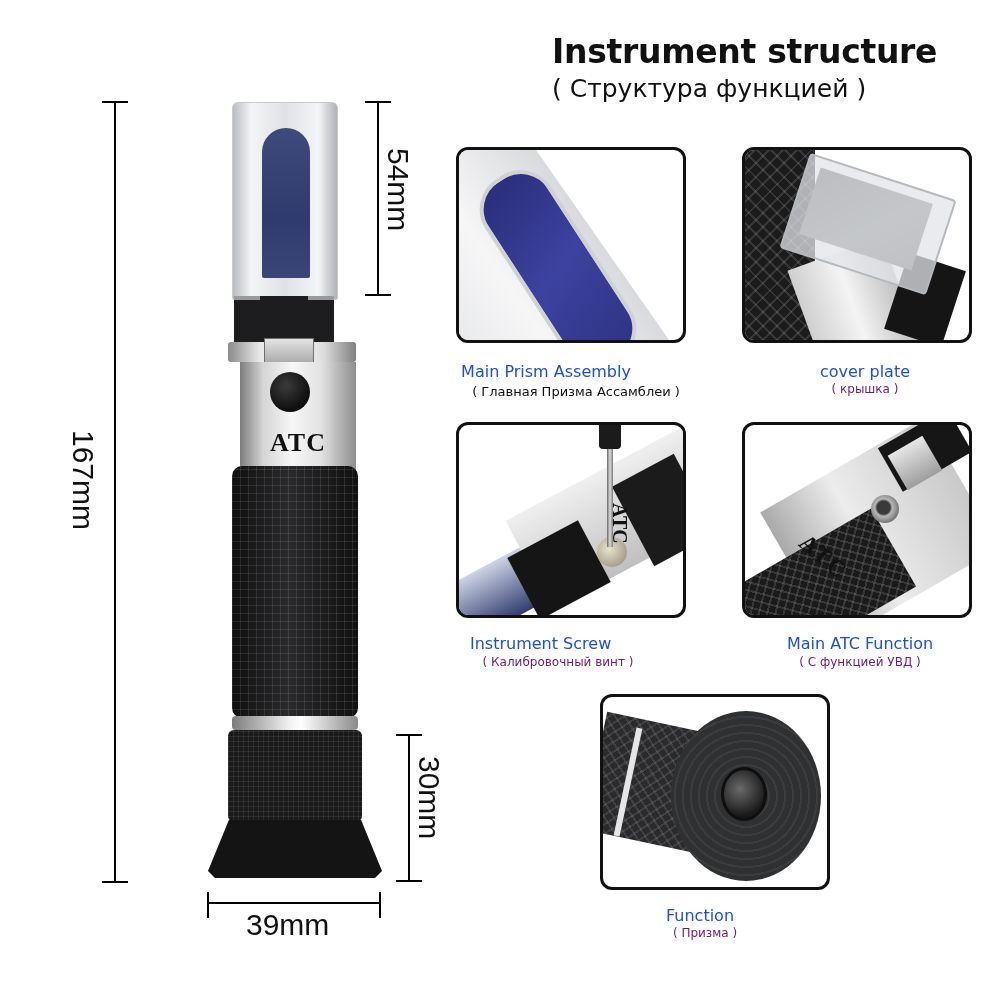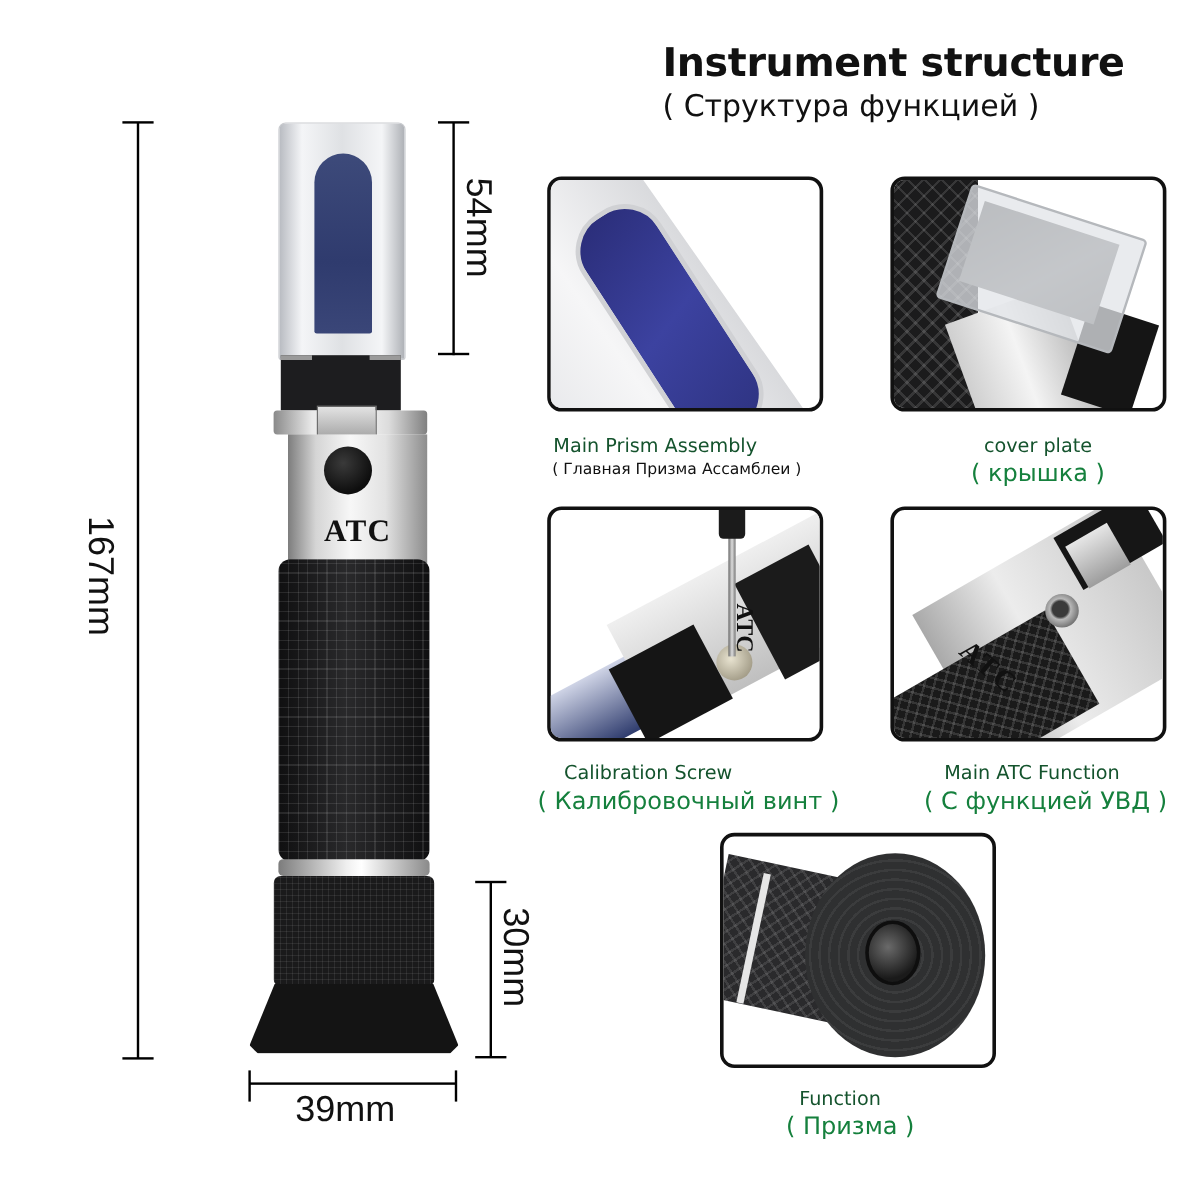--- a/index.html
+++ b/index.html
@@ -44,23 +44,23 @@
     .eyepiece-knurl { left: 228px; top: 730px; width: 134px; height: 92px; border-radius: 6px;
       background-color: #1a1a1b;
       background-image:
         repeating-linear-gradient(0deg, rgba(255,255,255,0.08) 0 1px, transparent 1px 5px),
         repeating-linear-gradient(90deg, rgba(255,255,255,0.08) 0 1px, transparent 1px 5px); }
     .eyecup { left: 208px; top: 820px; width: 174px; height: 58px;
       background: #141414; clip-path: polygon(12% 0, 88% 0, 100% 88%, 96% 100%, 4% 100%, 0 88%); }
 
     
     .frame { border: 3px solid #111; border-radius: 12px; background: #fff; overflow: hidden; box-sizing: border-box; }
-    .caption { font-size: 16px; text-align: center; white-space: nowrap; color: #14532d; }
+    .caption { font-size: 16px; text-align: center; white-space: nowrap; color: #1d4ed8; }
     .caption-sub { font-size: 13px; text-align: center; white-space: nowrap; color: #111; }
-    .caption-sub-lg { font-size: 20px; text-align: center; white-space: nowrap; color: #15803d; }
+    .caption-sub-lg { font-size: 12px; text-align: center; white-space: nowrap; color: #701a75; }
 
     
     .p1-body { left: -40px; top: -20px; width: 200px; height: 340px; background: linear-gradient(90deg,#e4e5e8,#f6f6f7 50%,#d9dadd); transform: rotate(-35deg); transform-origin: center; border-radius: 20px; }
     .p1-window { left: 60px; top: 10px; width: 70px; height: 210px; border-radius: 36px; background: linear-gradient(160deg,#2a2d78,#3c42a0 50%,#2e3381); transform: rotate(-33deg); border: 4px solid #d0d1d4; }
 
     .p2-grip { left: -20px; top: -10px; width: 90px; height: 220px; background-color: #1b1b1c;
       background-image: repeating-linear-gradient(45deg, rgba(255,255,255,0.12) 0 2px, transparent 2px 10px), repeating-linear-gradient(-45deg, rgba(255,255,255,0.12) 0 2px, transparent 2px 10px); }
     .p2-metal { left: 60px; top: 100px; width: 100px; height: 120px; background: linear-gradient(90deg,#cfcfcf,#f4f4f4 50%,#bdbdbd); transform: rotate(-20deg); }
     .p2-cover { left: 46px; top: 24px; width: 150px; height: 96px; background: rgba(225,228,232,0.75); border: 2px solid #b5b8bc; transform: rotate(18deg); border-radius: 4px; }
     .p2-glass { left: 62px; top: 34px; width: 118px; height: 70px; background: linear-gradient(135deg,#4a4b4c,#6e6f70 60%,#585959); transform: rotate(18deg); }
@@ -141,21 +141,21 @@
   <div class="abs eyecup"></div>
 </div>
 
 <div class="abs frame" style="left:456px; top:147px; width:230px; height:196px;">
   <div style="position:relative; width:100%; height:100%;">
     <div class="abs p1-body"></div>
     <div class="abs p1-window"></div>
   </div>
 </div>
 <div class="abs caption" style="left:456px; top:362px; width:180px;">Main Prism Assembly</div>
-<div class="abs caption-sub" style="left:444px; top:384px; width:240px;">( Главная Призма Ассамблеи )</div>
+<div class="abs caption-sub" style="left:456px; top:384px; width:240px;">( Главная Призма Ассамблеи )</div>
 
 <div class="abs frame" style="left:742px; top:147px; width:230px; height:196px;">
   <div style="position:relative; width:100%; height:100%;">
     <div class="abs p2-grip"></div>
     <div class="abs p2-metal"></div>
     <div class="abs p2-base"></div>
     <div class="abs p2-glass"></div>
     <div class="abs p2-cover"></div>
   </div>
 </div>
@@ -167,21 +167,21 @@
     <div class="abs p3-body"></div>
     <div class="abs p3-grip"></div>
     <div class="abs p3-prism"></div>
     <div class="abs p3-hinge"></div>
     <div class="abs p3-screw"></div>
     <div class="abs p3-driver-shaft"></div>
     <div class="abs p3-driver-handle"></div>
     <div class="abs p3-atc">ATC</div>
   </div>
 </div>
-<div class="abs caption" style="left:456px; top:634px; width:160px; text-align:left; padding-left:14px;">Calibration Screw</div>
+<div class="abs caption" style="left:456px; top:634px; width:160px; text-align:left; padding-left:14px;">Instrument Screw</div>
 <div class="abs caption-sub-lg" style="left:448px; top:655px; width:220px;">( Калибровочный винт )</div>
 
 <div class="abs frame" style="left:742px; top:422px; width:230px; height:196px;">
   <div style="position:relative; width:100%; height:100%;">
     <div class="abs p4-body"></div>
     <div class="abs p4-grip"></div>
     <div class="abs p4-hinge"></div>
     <div class="abs p4-clip"></div>
     <div class="abs p4-screw"></div>
     <div class="abs p4-atc">ATC</div>

